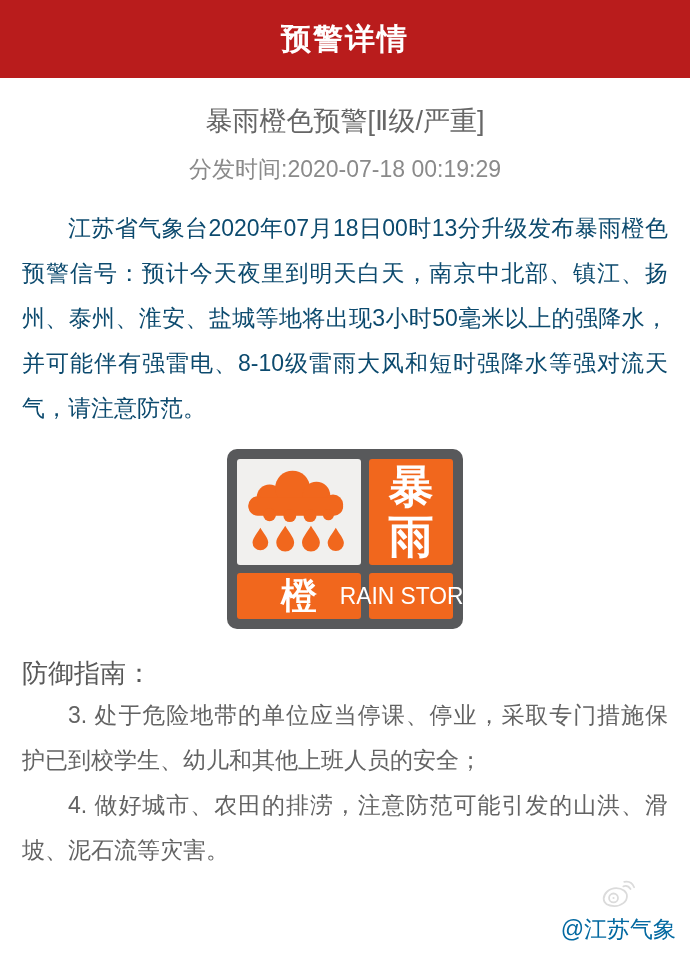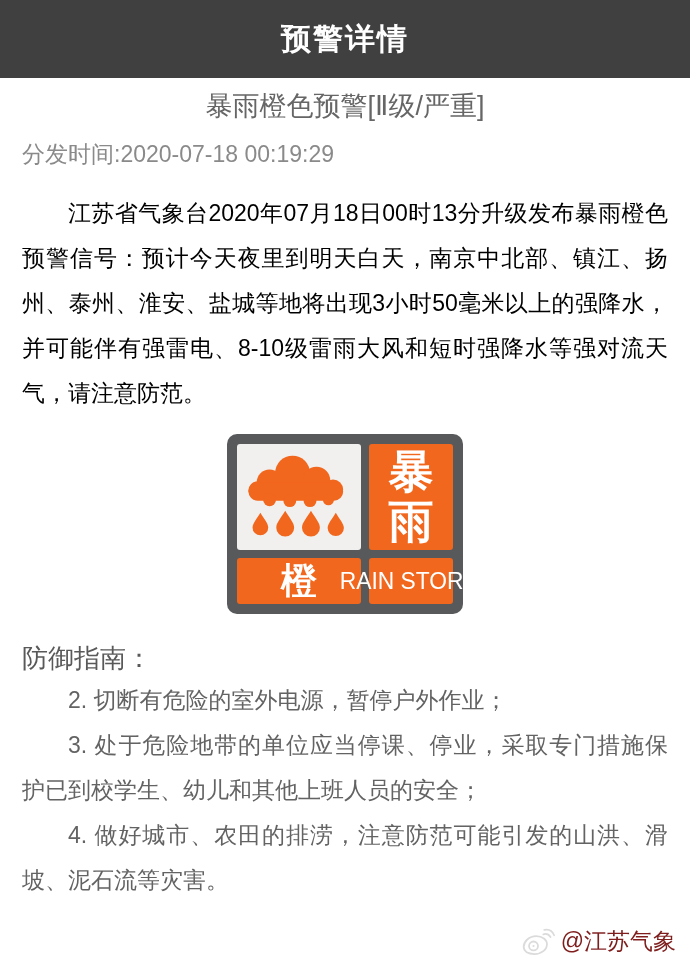--- a/index.html
+++ b/index.html
@@ -7,48 +7,49 @@
     position:relative;
     width:690px;height:961px;
     margin:0 auto;
     background:#ffffff;
     font-family:"Liberation Sans","DejaVu Sans",sans-serif;
     overflow:hidden;
   }
   
   .topbar{
     height:78px;
-    background:#404040;
+    background:#b91c1c;
     display:flex;align-items:center;justify-content:center;
   }
   .topbar h1{
     margin:0;
     color:#ffffff;
     font-size:30px;
     font-weight:bold;
     letter-spacing:2px;
   }
   .content{
     padding:0 22px;
   }
   .alert-title{
-    margin:10px 0 0 0;
+    margin:25px 0 0 0;
     text-align:center;
     color:#666666;
     font-size:27px;
     font-weight:normal;
   }
   .issue-time{
     margin-top:15px;
+    text-align:center;
     color:#8a8a8a;
     font-size:23px;
   }
   .body-text{
     margin:21px 0 0 0;
-    color:#000000;
+    color:#0c4a6e;
     font-size:23px;
     line-height:45px;
     text-indent:2em;
     text-align:justify;
   }
   
   .sign-wrap{
     margin-top:18px;
     display:flex;justify-content:center;
   }
@@ -86,24 +87,25 @@
     margin:0;
     color:#636363;
     font-size:23px;
     line-height:45px;
     text-indent:2em;
     text-align:justify;
   }
   
   .watermark{
     position:absolute;
-    right:14px;bottom:4px;
+    right:14px;bottom:16px;
     display:flex;align-items:center;gap:6px;
-    color:#7f1d1d;
+    color:#0369a1;
     font-size:23px;
+    flex-direction:column;
   }
   .watermark svg{display:block;}
 </style>
 </head>
 <body>
 
 <div class="page">
 
   <header class="topbar">
     <h1>预警详情</h1>
@@ -151,21 +153,20 @@
         <div class="sign-cell orange-cell level-cell">橙</div>
 
         <div class="sign-cell orange-cell en-cell">
           <span>RAIN STORM</span>
         </div>
 
       </div>
     </div>
 
     <div class="guide-heading">防御指南：</div>
-    <p class="guide-item">2. 切断有危险的室外电源，暂停户外作业；</p>
     <p class="guide-item">3. 处于危险地带的单位应当停课、停业，采取专门措施保护已到校学生、幼儿和其他上班人员的安全；</p>
     <p class="guide-item">4. 做好城市、农田的排涝，注意防范可能引发的山洪、滑坡、泥石流等灾害。</p>
 
   </main>
 
   <div class="watermark">
     <span>
       <svg width="34" height="29" viewBox="0 0 38 32" xmlns="http://www.w3.org/2000/svg">
         <g fill="none" stroke="#DBDBDB" stroke-width="2" stroke-linecap="round">
           <path d="M17 10 C9 10 3 16 3 22 C3 27 8 30 15 30 C23 30 29 25 29 19 C29 14 24 10 17 10 Z"></path>

